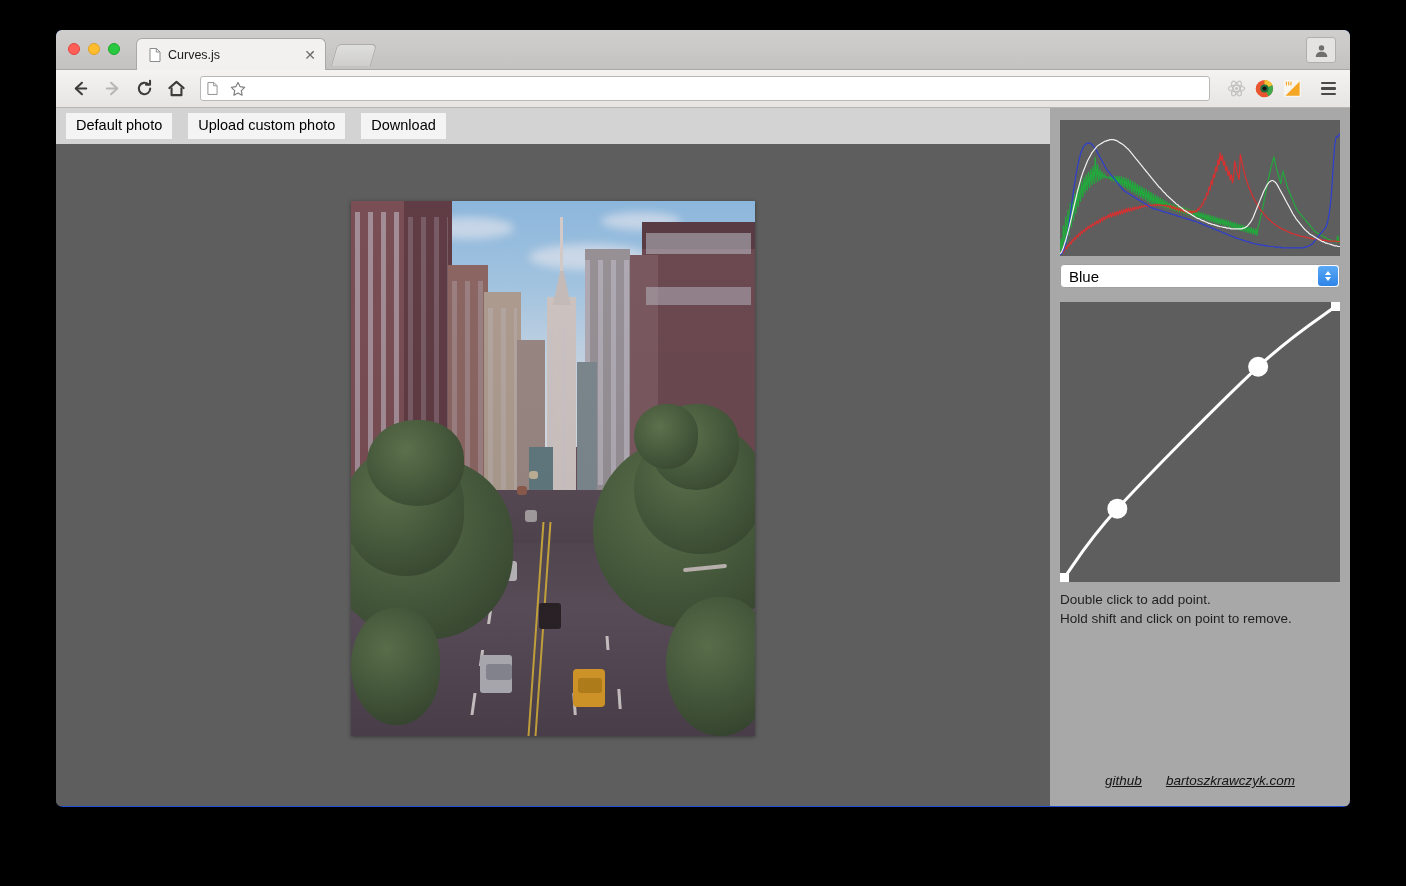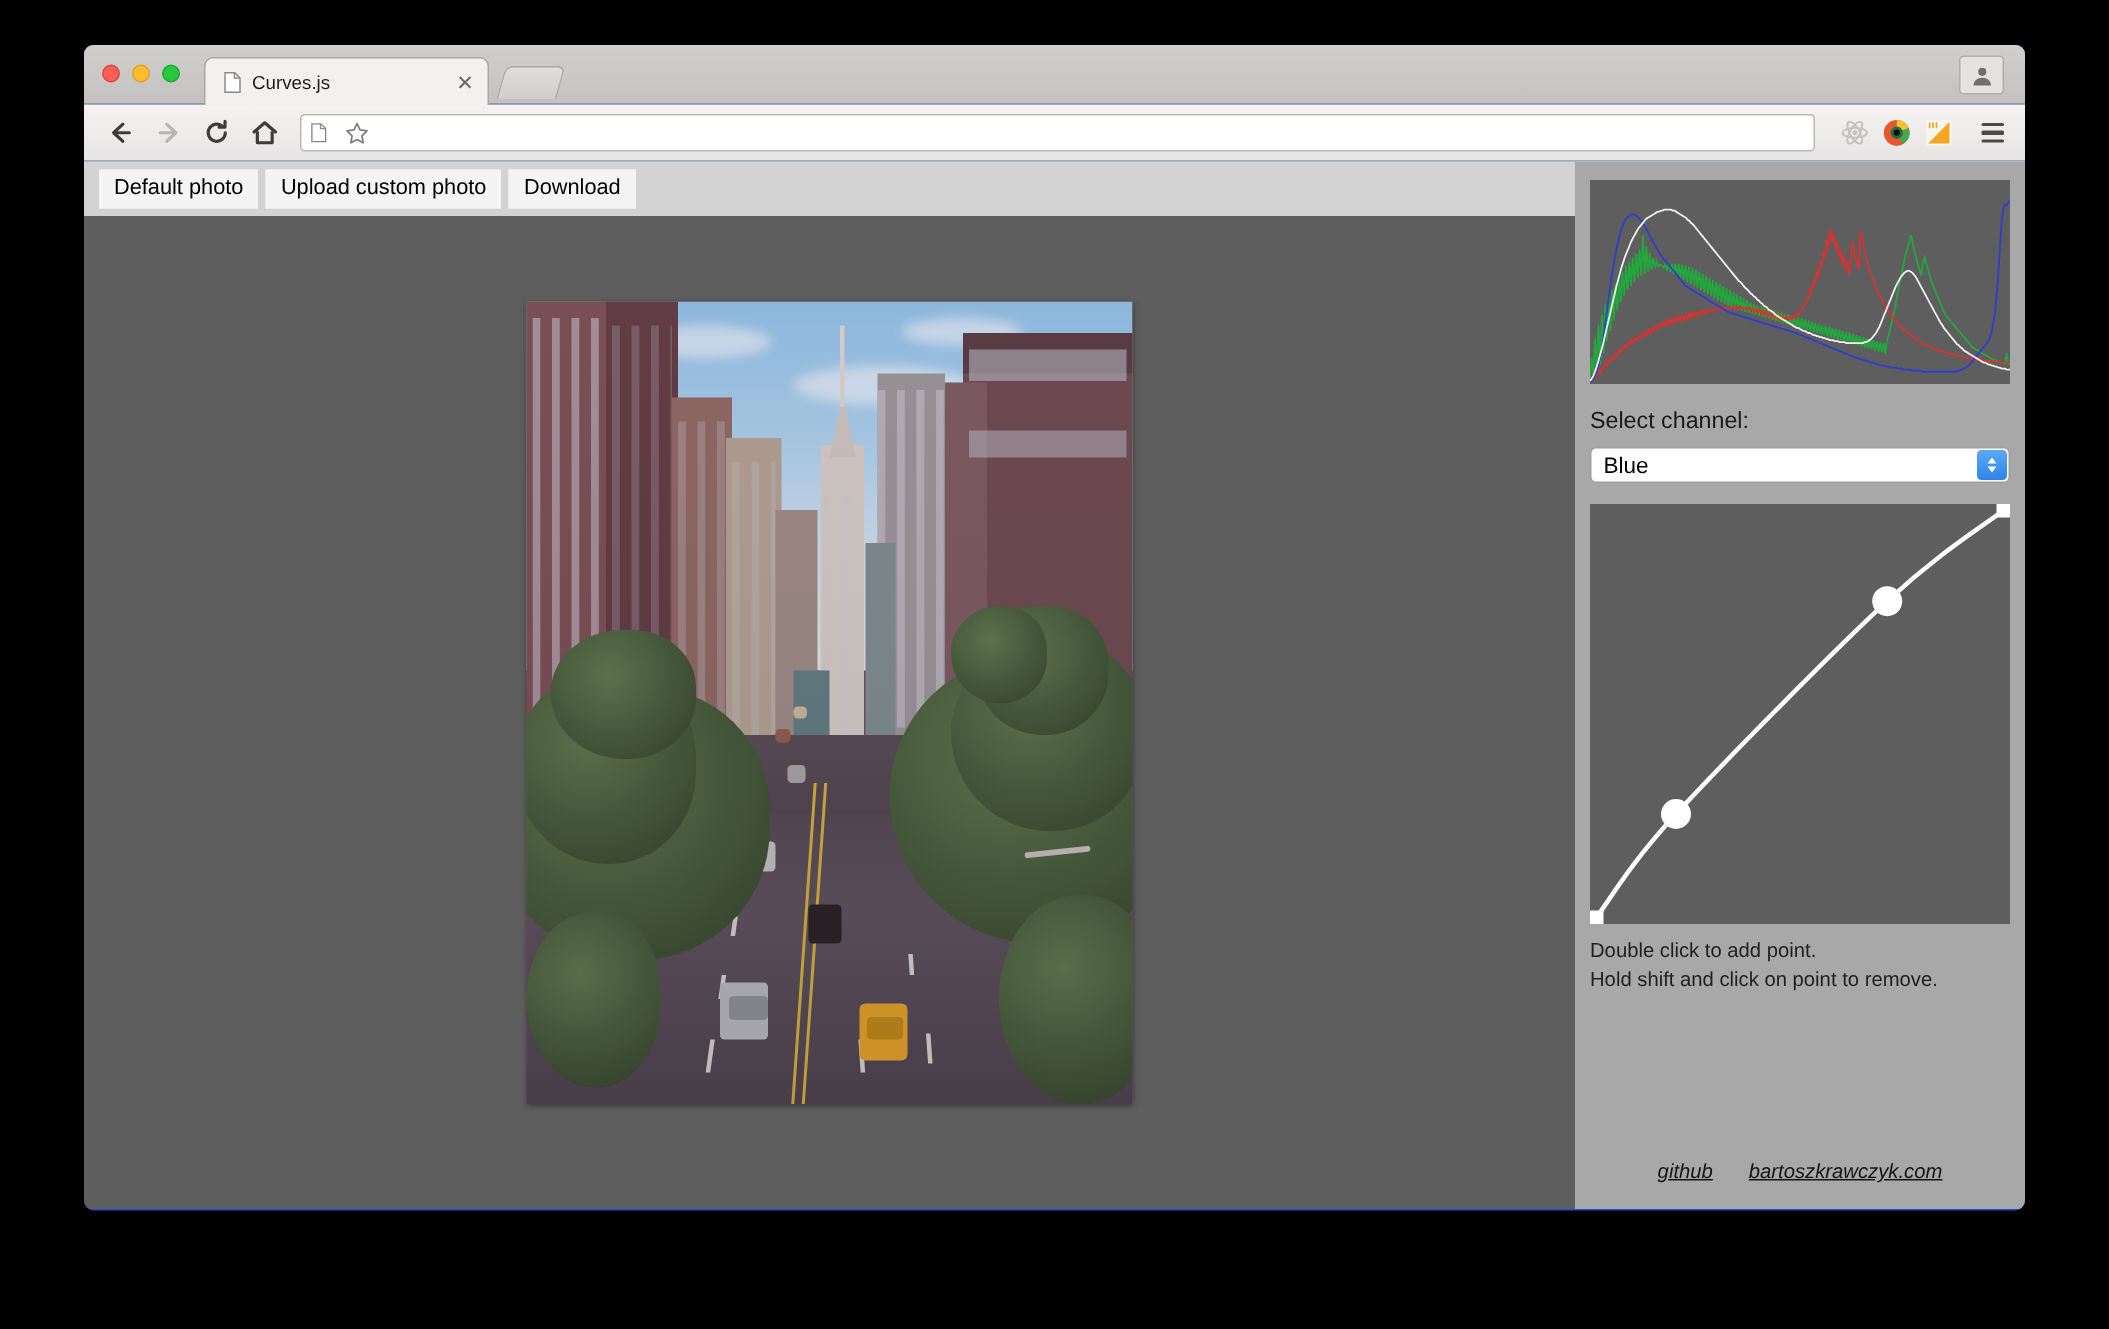--- a/index.html
+++ b/index.html
@@ -129,21 +129,21 @@
     position: relative;
     width: 994px;
     height: 100%;
     background: #5e5e5e;
   }
   .app-toolbar {
     height: 36px;
     background: #d3d3d3;
     display: flex; align-items: center;
     padding: 0 10px;
-    gap: 5px;
+    gap: 16px;
   }
   .tool-btn {
     background: #f4f4f4;
     border: 1px solid #f4f4f4;
     font-family: "Liberation Sans", sans-serif;
     font-size: 14.5px;
     color: #000;
     padding: 3px 9px 4px;
     line-height: 1.15;
   }
@@ -488,21 +488,20 @@
 
       <div class="histogram">
         <svg viewBox="0 0 280 136" preserveAspectRatio="none">
           <polyline fill="none" stroke-width="1.2" vector-effect="non-scaling-stroke" points="0.00,133.28 1.14,118.32 2.28,130.56 3.41,105.40 4.55,127.84 5.69,96.56 6.83,122.40 7.97,89.76 9.11,115.60 10.24,82.96 11.38,107.44 12.52,77.52 13.66,100.64 14.80,73.44 15.93,93.84 17.07,69.36 18.21,87.04 19.35,65.28 20.49,81.60 21.63,61.20 22.76,77.52 23.90,57.12 25.04,73.44 26.18,54.40 27.32,70.72 28.46,51.68 29.59,68.00 30.73,48.96 31.87,65.28 33.01,46.24 34.15,63.92 35.28,36.72 36.42,62.56 37.56,44.20 38.70,61.20 39.84,48.96 40.98,59.84 42.11,51.68 43.25,58.48 44.39,54.40 45.53,57.80 46.67,56.44 47.80,57.12 48.94,58.48 50.08,56.44 51.22,59.84 52.36,55.76 53.50,61.20 54.63,55.76 55.77,62.56 56.91,55.76 58.05,63.92 59.19,55.76 60.33,65.28 61.46,56.44 62.60,66.64 63.74,57.12 64.88,68.00 66.02,57.80 67.15,69.36 68.29,58.48 69.43,70.72 70.57,59.84 71.71,72.08 72.85,61.20 73.98,73.44 75.12,62.56 76.26,74.80 77.40,63.92 78.54,76.16 79.67,65.28 80.81,77.52 81.95,66.64 83.09,78.88 84.23,68.00 85.37,80.24 86.50,69.36 87.64,81.60 88.78,70.72 89.92,82.96 91.06,72.08 92.20,84.32 93.33,73.44 94.47,85.00 95.61,74.80 96.75,85.68 97.89,76.16 99.02,86.36 100.16,77.52 101.30,87.04 102.44,78.88 103.58,87.72 104.72,80.24 105.85,88.40 106.99,81.60 108.13,89.08 109.27,82.96 110.41,89.76 111.54,83.64 112.68,90.44 113.82,84.32 114.96,91.12 116.10,85.00 117.24,91.80 118.37,85.68 119.51,92.48 120.65,86.36 121.79,93.16 122.93,87.04 124.07,93.84 125.20,87.72 126.34,94.52 127.48,88.40 128.62,95.20 129.76,89.08 130.89,95.88 132.03,89.76 133.17,96.56 134.31,90.44 135.45,97.24 136.59,91.12 137.72,97.92 138.86,91.80 140.00,98.60 141.14,92.48 142.28,99.28 143.41,93.16 144.55,99.96 145.69,93.84 146.83,100.64 147.97,94.52 149.11,101.32 150.24,95.20 151.38,102.00 152.52,95.88 153.66,102.68 154.80,96.56 155.93,103.36 157.07,97.24 158.21,104.04 159.35,97.92 160.49,104.72 161.63,98.60 162.76,105.40 163.90,99.28 165.04,106.08 166.18,99.96 167.32,106.76 168.46,100.64 169.59,107.44 170.73,101.32 171.87,108.12 173.01,102.00 174.15,108.80 175.28,102.68 176.42,109.48 177.56,103.36 178.70,110.16 179.84,104.04 180.98,110.84 182.11,104.72 183.25,111.52 184.39,105.40 185.53,112.20 186.67,106.08 187.80,112.88 188.94,106.76 190.08,113.56 191.22,107.44 192.36,114.24 193.50,108.12 194.63,114.92 195.77,108.80 196.91,115.60 198.05,106.08 199.19,103.36 200.33,97.92 201.46,93.84 202.60,88.40 203.74,82.96 204.88,76.16 206.02,70.72 207.15,65.28 208.29,59.84 209.43,54.40 210.57,48.96 211.71,44.88 212.85,40.80 213.98,36.72 215.12,42.16 216.26,47.60 217.40,51.68 218.54,55.76 219.67,59.84 220.81,63.92 221.95,55.76 223.09,51.68 224.23,55.76 225.37,59.84 226.50,63.92 227.64,68.00 228.78,70.72 229.92,73.44 231.06,76.16 232.20,78.88 233.33,81.60 234.47,84.32 235.61,87.04 236.75,89.76 237.89,91.12 239.02,92.48 240.16,93.84 241.30,95.20 242.44,96.56 243.58,97.92 244.72,99.28 245.85,100.64 246.99,102.00 248.13,103.36 249.27,104.72 250.41,106.08 251.54,107.44 252.68,108.80 253.82,110.16 254.96,111.52 256.10,112.20 257.24,112.88 258.37,113.56 259.51,114.24 260.65,114.92 261.79,115.60 262.93,116.28 264.07,116.96 265.20,117.64 266.34,118.32 267.48,119.00 268.62,119.68 269.76,119.68 270.89,120.36 272.03,121.04 273.17,121.04 274.31,121.72 275.45,121.72 276.59,122.40 277.72,115.60 278.86,122.40 280.00,122.40" stroke="#22a83c"></polyline>
           <polyline fill="none" stroke-width="1.2" vector-effect="non-scaling-stroke" points="0.00,134.64 1.12,133.28 2.24,131.92 3.36,132.60 4.48,129.88 5.60,127.16 6.72,128.52 7.84,125.12 8.96,125.80 10.08,122.40 11.20,123.76 12.32,119.68 13.44,121.04 14.56,117.64 15.68,119.00 16.80,115.60 17.92,116.96 19.04,113.56 20.16,114.92 21.28,111.52 22.40,112.88 23.52,110.16 24.64,111.52 25.76,108.12 26.88,109.48 28.00,106.76 29.12,108.12 30.24,105.40 31.36,106.76 32.48,104.04 33.60,105.40 34.72,102.68 35.84,104.04 36.96,101.32 38.08,103.36 39.20,99.96 40.32,102.00 41.44,98.60 42.56,100.64 43.68,97.24 44.80,99.28 45.92,96.56 47.04,97.92 48.16,95.20 49.28,97.24 50.40,93.84 51.52,96.56 52.64,93.16 53.76,95.88 54.88,92.48 56.00,95.20 57.12,91.80 58.24,94.52 59.36,91.12 60.48,93.84 61.60,90.44 62.72,93.16 63.84,89.76 64.96,92.48 66.08,89.08 67.20,91.80 68.32,88.40 69.44,91.12 70.56,88.40 71.68,90.44 72.80,87.72 73.92,89.76 75.04,87.04 76.16,89.08 77.28,87.04 78.40,88.40 79.52,86.36 80.64,87.72 81.76,86.36 82.88,87.04 84.00,85.68 85.12,86.36 86.24,85.68 87.36,86.36 88.48,85.00 89.60,85.68 90.72,85.00 91.84,85.68 92.96,85.00 94.08,85.68 95.20,84.32 96.32,85.68 97.44,84.32 98.56,85.68 99.68,84.32 100.80,85.68 101.92,85.00 103.04,85.68 104.16,85.00 105.28,86.36 106.40,85.00 107.52,87.04 108.64,85.68 109.76,87.72 110.88,85.68 112.00,88.40 113.12,86.36 114.24,89.08 115.36,87.04 116.48,89.76 117.60,87.72 118.72,90.44 119.84,88.40 120.96,91.12 122.08,89.08 123.20,91.80 124.32,89.76 125.44,92.48 126.56,90.44 127.68,93.16 128.80,91.12 129.92,93.16 131.04,91.12 132.16,93.16 133.28,91.12 134.40,92.48 135.52,90.44 136.64,91.80 137.76,89.08 138.88,89.76 140.00,87.04 141.12,87.04 142.24,83.64 143.36,83.64 144.48,78.88 145.60,79.56 146.72,73.44 147.84,74.80 148.96,67.32 150.08,69.36 151.20,61.20 152.32,63.92 153.44,54.40 154.56,57.80 155.68,46.92 156.80,51.68 157.92,39.44 159.04,44.88 160.16,32.64 161.28,40.80 162.40,35.36 163.52,45.56 164.64,40.80 165.76,51.00 166.88,46.24 168.00,55.76 169.12,50.32 170.24,59.84 171.36,54.40 172.48,63.24 173.60,57.12 174.72,40.80 175.84,46.24 176.96,51.68 178.08,55.76 179.20,59.84 180.32,34.00 181.44,39.44 182.56,44.88 183.68,49.64 184.80,54.40 185.92,58.48 187.04,61.88 188.16,65.28 189.28,68.00 190.40,70.72 191.52,73.44 192.64,76.16 193.76,78.20 194.88,80.24 196.00,82.28 197.12,84.32 198.24,86.36 199.36,87.72 200.48,89.76 201.60,91.12 202.72,92.48 203.84,93.84 204.96,95.20 206.08,96.56 207.20,97.92 208.32,98.60 209.44,99.96 210.56,100.64 211.68,102.00 212.80,102.68 213.92,103.36 215.04,104.72 216.16,105.40 217.28,106.08 218.40,106.76 219.52,107.44 220.64,108.12 221.76,108.80 222.88,109.48 224.00,110.16 225.12,110.16 226.24,110.84 227.36,111.52 228.48,112.20 229.60,112.20 230.72,112.88 231.84,113.56 232.96,113.56 234.08,114.24 235.20,114.24 236.32,114.92 237.44,114.92 238.56,115.60 239.68,115.60 240.80,116.28 241.92,116.28 243.04,116.28 244.16,116.96 245.28,116.96 246.40,117.64 247.52,117.64 248.64,117.64 249.76,118.32 250.88,118.32 252.00,118.32 253.12,119.00 254.24,119.00 255.36,119.00 256.48,119.00 257.60,119.68 258.72,119.68 259.84,119.68 260.96,119.68 262.08,120.36 263.20,120.36 264.32,120.36 265.44,120.36 266.56,120.36 267.68,121.04 268.80,121.04 269.92,121.04 271.04,121.04 272.16,121.04 273.28,121.04 274.40,121.04 275.52,121.04 276.64,121.72 277.76,121.72 278.88,121.72 280.00,121.72" stroke="#d93030"></polyline>
           <polyline fill="none" stroke-width="1.2" vector-effect="non-scaling-stroke" points="0.00,134.64 1.10,133.96 2.20,132.60 3.31,130.56 4.41,127.84 5.51,123.76 6.61,119.00 7.72,112.88 8.82,106.08 9.92,97.92 11.02,89.76 12.13,81.60 13.23,73.44 14.33,65.28 15.43,58.48 16.54,51.68 17.64,46.24 18.74,40.80 19.84,36.72 20.94,32.64 22.05,29.92 23.15,27.20 24.25,25.84 25.35,24.48 26.46,23.80 27.56,23.12 28.66,23.12 29.76,23.12 30.87,23.80 31.97,24.48 33.07,25.84 34.17,27.20 35.28,28.56 36.38,30.60 37.48,32.64 38.58,34.68 39.69,36.72 40.79,38.76 41.89,40.80 42.99,42.84 44.09,44.88 45.20,46.92 46.30,48.96 47.40,50.32 48.50,51.68 49.61,53.04 50.71,54.40 51.81,55.76 52.91,57.12 54.02,58.48 55.12,59.84 56.22,61.20 57.32,62.56 58.43,63.92 59.53,65.28 60.63,66.64 61.73,68.00 62.83,69.36 63.94,70.72 65.04,71.40 66.14,72.08 67.24,72.76 68.35,73.44 69.45,74.12 70.55,74.80 71.65,75.48 72.76,76.16 73.86,76.84 74.96,77.52 76.06,78.20 77.17,78.88 78.27,79.56 79.37,80.24 80.47,80.92 81.57,81.60 82.68,82.28 83.78,82.96 84.88,83.64 85.98,84.32 87.09,85.00 88.19,85.68 89.29,86.36 90.39,87.04 91.50,87.72 92.60,88.40 93.70,88.40 94.80,89.08 95.91,89.08 97.01,89.76 98.11,89.76 99.21,90.44 100.31,90.44 101.42,91.12 102.52,91.12 103.62,91.80 104.72,91.80 105.83,92.48 106.93,92.48 108.03,93.16 109.13,93.16 110.24,93.84 111.34,93.84 112.44,94.52 113.54,94.52 114.65,95.20 115.75,95.20 116.85,95.88 117.95,95.88 119.06,96.56 120.16,96.56 121.26,97.24 122.36,97.24 123.46,97.92 124.57,97.92 125.67,98.60 126.77,98.60 127.87,99.28 128.98,99.28 130.08,99.96 131.18,99.96 132.28,100.64 133.39,100.64 134.49,101.32 135.59,101.32 136.69,102.00 137.80,102.00 138.90,102.68 140.00,103.36 141.10,103.36 142.20,104.04 143.31,104.72 144.41,104.72 145.51,105.40 146.61,106.08 147.72,106.08 148.82,106.76 149.92,107.44 151.02,107.44 152.13,108.12 153.23,108.80 154.33,108.80 155.43,109.48 156.54,110.16 157.64,110.16 158.74,110.84 159.84,111.52 160.94,111.52 162.05,112.20 163.15,112.88 164.25,112.88 165.35,113.56 166.46,114.24 167.56,114.24 168.66,114.92 169.76,115.60 170.87,115.60 171.97,116.28 173.07,116.96 174.17,116.96 175.28,117.64 176.38,118.32 177.48,118.32 178.58,119.00 179.69,119.00 180.79,119.68 181.89,119.68 182.99,120.36 184.09,120.36 185.20,121.04 186.30,121.04 187.40,121.72 188.50,121.72 189.61,122.40 190.71,122.40 191.81,123.08 192.91,123.08 194.02,123.76 195.12,123.76 196.22,123.76 197.32,124.44 198.43,124.44 199.53,124.44 200.63,125.12 201.73,125.12 202.83,125.12 203.94,125.12 205.04,125.80 206.14,125.80 207.24,125.80 208.35,125.80 209.45,126.48 210.55,126.48 211.65,126.48 212.76,126.48 213.86,126.48 214.96,127.16 216.06,127.16 217.17,127.16 218.27,127.16 219.37,127.16 220.47,127.16 221.57,127.84 222.68,127.84 223.78,127.84 224.88,127.84 225.98,127.84 227.09,127.84 228.19,127.84 229.29,127.84 230.39,127.84 231.50,127.84 232.60,127.84 233.70,127.84 234.80,127.84 235.91,127.84 237.01,127.84 238.11,127.84 239.21,127.84 240.31,127.84 241.42,127.84 242.52,127.84 243.62,127.84 244.72,127.16 245.83,127.16 246.93,126.48 248.03,126.48 249.13,125.80 250.24,125.12 251.34,124.44 252.44,123.76 253.54,122.40 254.65,121.04 255.75,119.68 256.85,118.32 257.95,116.96 259.06,115.60 260.16,114.24 261.26,112.88 262.36,111.52 263.46,110.16 264.57,108.80 265.67,107.44 266.77,104.72 267.87,100.64 268.98,95.20 270.08,87.04 271.18,76.16 272.28,61.20 273.39,43.52 274.49,27.20 275.59,19.04 276.69,16.32 277.80,17.00 278.90,14.96 280.00,13.60" stroke="#2e3ed0"></polyline>
           <polyline fill="none" stroke-width="1.2" vector-effect="non-scaling-stroke" points="0.00,133.96 1.10,132.60 2.20,130.56 3.31,127.84 4.41,124.44 5.51,121.04 6.61,116.96 7.72,112.88 8.82,108.80 9.92,104.04 11.02,99.28 12.13,94.52 13.23,89.76 14.33,85.00 15.43,80.24 16.54,75.48 17.64,70.72 18.74,66.64 19.84,62.56 20.94,58.48 22.05,55.08 23.15,51.68 24.25,48.96 25.35,46.24 26.46,43.52 27.56,40.80 28.66,38.76 29.76,36.72 30.87,34.68 31.97,32.64 33.07,31.28 34.17,29.92 35.28,28.56 36.38,27.20 37.48,25.84 38.58,25.16 39.69,24.48 40.79,23.80 41.89,23.12 42.99,22.44 44.09,21.76 45.20,21.08 46.30,21.08 47.40,20.40 48.50,20.40 49.61,19.72 50.71,19.72 51.81,19.72 52.91,19.72 54.02,19.72 55.12,20.40 56.22,20.40 57.32,21.08 58.43,21.76 59.53,22.44 60.63,23.12 61.73,23.80 62.83,24.48 63.94,25.16 65.04,26.52 66.14,27.20 67.24,28.56 68.35,29.24 69.45,30.60 70.55,31.96 71.65,33.32 72.76,34.68 73.86,36.04 74.96,37.40 76.06,38.76 77.17,40.12 78.27,41.48 79.37,42.84 80.47,44.20 81.57,45.56 82.68,46.92 83.78,48.28 84.88,49.64 85.98,51.00 87.09,52.36 88.19,53.72 89.29,55.08 90.39,56.44 91.50,57.80 92.60,59.16 93.70,60.52 94.80,61.88 95.91,63.24 97.01,64.60 98.11,65.96 99.21,67.32 100.31,68.00 101.42,69.36 102.52,70.72 103.62,72.08 104.72,72.76 105.83,74.12 106.93,75.48 108.03,76.16 109.13,77.52 110.24,78.20 111.34,79.56 112.44,80.24 113.54,81.60 114.65,82.28 115.75,83.64 116.85,84.32 117.95,85.00 119.06,86.36 120.16,87.04 121.26,87.72 122.36,88.40 123.46,89.76 124.57,90.44 125.67,91.12 126.77,91.80 127.87,92.48 128.98,93.16 130.08,93.84 131.18,94.52 132.28,95.20 133.39,95.88 134.49,96.56 135.59,97.24 136.69,97.92 137.80,98.60 138.90,98.60 140.00,99.28 141.10,99.96 142.20,100.64 143.31,100.64 144.41,101.32 145.51,102.00 146.61,102.00 147.72,102.68 148.82,103.36 149.92,103.36 151.02,104.04 152.13,104.04 153.23,104.72 154.33,104.72 155.43,105.40 156.54,105.40 157.64,106.08 158.74,106.08 159.84,106.76 160.94,106.76 162.05,106.76 163.15,107.44 164.25,107.44 165.35,107.44 166.46,108.12 167.56,108.12 168.66,108.12 169.76,108.12 170.87,108.80 171.97,108.80 173.07,108.80 174.17,108.80 175.28,108.80 176.38,108.80 177.48,108.80 178.58,108.80 179.69,108.80 180.79,108.80 181.89,108.80 182.99,108.12 184.09,108.12 185.20,107.44 186.30,106.76 187.40,106.08 188.50,104.72 189.61,103.36 190.71,102.00 191.81,99.96 192.91,97.92 194.02,95.20 195.12,92.48 196.22,89.76 197.32,87.04 198.43,84.32 199.53,81.60 200.63,78.88 201.73,76.16 202.83,73.44 203.94,70.72 205.04,68.68 206.14,66.64 207.24,64.60 208.35,63.24 209.45,61.88 210.55,61.20 211.65,60.52 212.76,60.52 213.86,61.20 214.96,61.88 216.06,63.24 217.17,64.60 218.27,66.64 219.37,68.68 220.47,70.72 221.57,72.76 222.68,74.80 223.78,76.84 224.88,78.88 225.98,80.92 227.09,82.96 228.19,85.00 229.29,87.04 230.39,89.08 231.50,91.12 232.60,93.16 233.70,95.20 234.80,96.56 235.91,98.60 237.01,99.96 238.11,101.32 239.21,102.68 240.31,104.04 241.42,105.40 242.52,106.76 243.62,108.12 244.72,109.48 245.83,110.16 246.93,111.52 248.03,112.20 249.13,113.56 250.24,114.24 251.34,114.92 252.44,115.60 253.54,116.28 254.65,116.96 255.75,117.64 256.85,118.32 257.95,119.00 259.06,119.68 260.16,120.36 261.26,121.04 262.36,121.72 263.46,121.72 264.57,122.40 265.67,123.08 266.77,123.08 267.87,123.76 268.98,123.76 270.08,124.44 271.18,124.44 272.28,125.12 273.39,125.12 274.49,125.80 275.59,125.80 276.69,125.80 277.80,126.48 278.90,126.48 280.00,126.48" stroke="#f0f0f0"></polyline>
         </svg>
       </div>
 
-      <div class="select-label">Select channel:</div>
 
       <div class="channel-select">
         <span>Blue</span>
         <span class="stepper">
           <span class="ar up"></span>
             <span class="ar dn"></span>
         </span>
       </div>
 
       <div class="curve-box">

